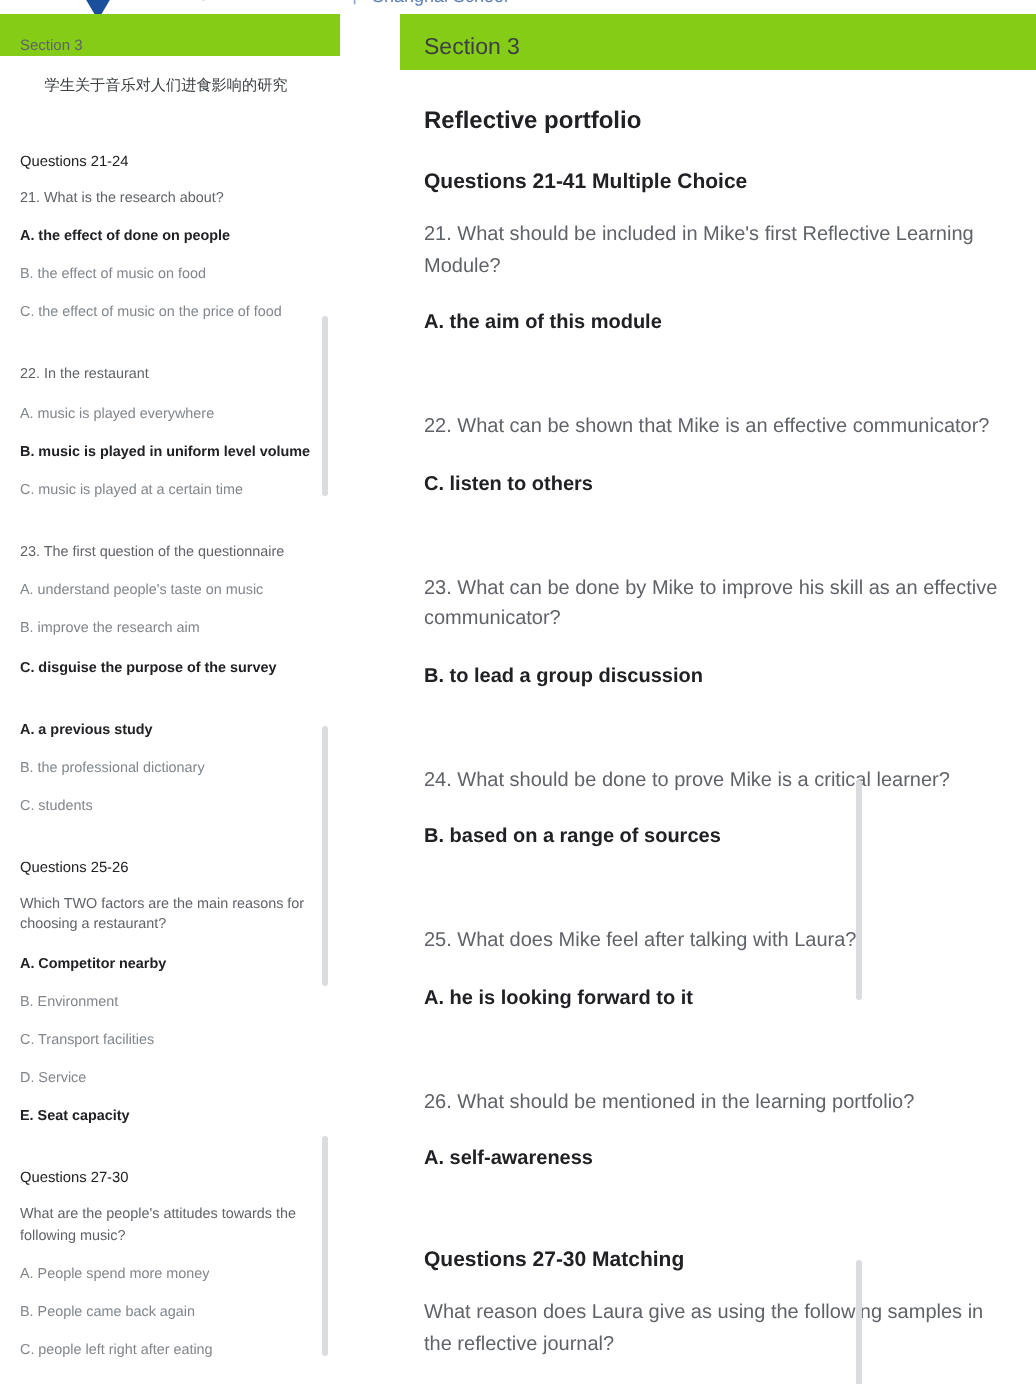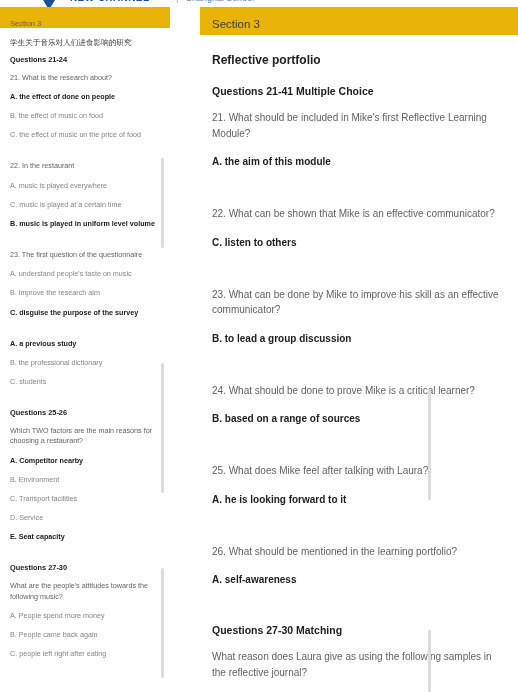--- a/index.html
+++ b/index.html
@@ -64,21 +64,21 @@
     position: absolute;
     top: 7px;
     bottom: 0;
     overflow: hidden;
     background: #ffffff;
   }
   .pane-left  { left: 0px;   width: 170px; }
   .pane-right { left: 200px; width: 318px; }
 
   .section-bar {
-    background: #eab308;
+    background: #84cc16;
     width: 100%;
     box-sizing: border-box;
   }
   .pane-left .section-bar {
     height: 21px;
     padding: 5px 0 0 10px;
   }
   .pane-right .section-bar {
     height: 28px;
     padding: 7px 0 0 12px;
@@ -100,26 +100,27 @@
   }
   .pane-right .pane-body { top: 32px; }
 
   .pane-left .content  { padding: 10px 14px 0 10px; }
   .pane-right .content { padding: 14px 18px 0 12px; }
 
   
   .pane-left .cn-title {
     font-size: 7.6px;
     color: #3c4043;
-    margin: 0 0 6px 0;
+    margin: 0 0 27px 0;
     line-height: 1.4;
+    text-align: center;
   }
   .pane-left .q-head {
     font-size: 7.4px;
-    font-weight: bold;
+    font-weight: normal;
     color: #202124;
     margin: 0 0 9px 0;
   }
   .pane-left .q-stem {
     font-size: 7.2px;
     color: #5f6368;
     margin: 0 0 9px 0;
     line-height: 1.45;
   }
   .pane-left .opt {
@@ -209,22 +210,22 @@
       <div class="q-head">Questions 21-24</div>
 
       <div class="q-stem">21. What is the research about?</div>
       <div class="opt correct">A. the effect of done on people</div>
       <div class="opt">B. the effect of music on food</div>
       <div class="opt">C. the effect of music on the price of food</div>
       <div class="gap"></div>
 
       <div class="q-stem">22. In the restaurant</div>
       <div class="opt">A. music is played everywhere</div>
+      <div class="opt correct">B. music is played in uniform level volume</div>
       <div class="opt">C. music is played at a certain time</div>
-      <div class="opt correct">B. music is played in uniform level volume</div>
       <div class="gap"></div>
 
       <div class="q-stem">23. The first question of the questionnaire</div>
       <div class="opt">A. understand people's taste on music</div>
       <div class="opt">B. improve the research aim</div>
       <div class="opt correct">C. disguise the purpose of the survey</div>
       <div class="gap"></div>
 
       <div class="opt correct">A. a previous study</div>
       <div class="opt">B. the professional dictionary</div>

